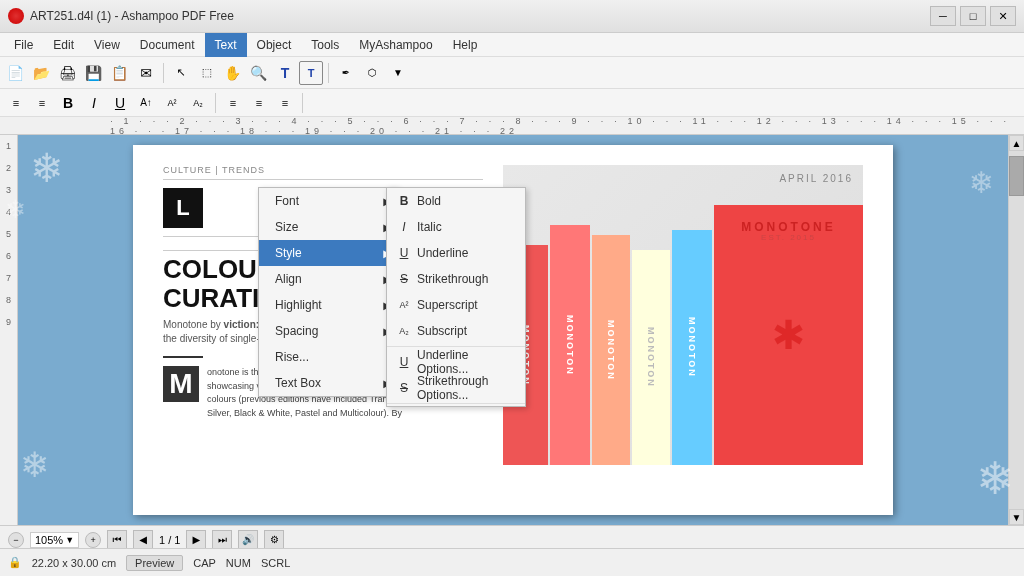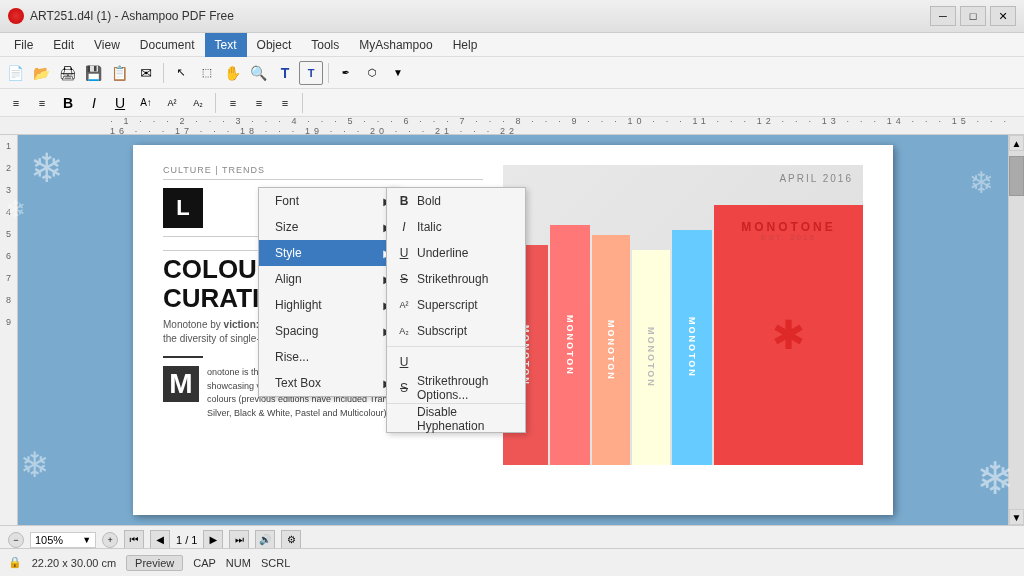--- a/index.html
+++ b/index.html
@@ -166,21 +166,21 @@
       height: 28px;
       background: #f0f0f0;
       border-top: 1px solid #ccc;
       display: flex;
       align-items: center;
       padding: 0 8px;
       gap: 6px;
       font-size: 11px;
     }
     .zoom-box {
-      display: flex; align-items: center; gap: 19px;
+      display: flex; align-items: center; gap: 2px;
       border: 1px solid #ccc; padding: 1px 4px;
       background: white;
     }
     .nav-btn { width: 20px; height: 20px; background: #e0e0e0; border: 1px solid #bbb; display: flex; align-items: center; justify-content: center; cursor: pointer; font-size: 10px; }
 
     
     .dropdown-container {
       position: absolute;
       top: 52px;
       left: 0;
@@ -422,30 +422,27 @@
           <span class="icon-area" style="font-size:9px;">A²</span>
           <span>Superscript</span>
         </div>
         <div class="dd-item">
           <span class="icon-area" style="font-size:9px;">A₂</span>
           <span>Subscript</span>
         </div>
         <div class="dd-sep"></div>
         <div class="dd-item">
           <span class="icon-area" style="text-decoration:underline;">U</span>
+          <span>Underline Options...</span>
         </div>
         <div class="dd-item">
           <span class="icon-area" style="text-decoration:line-through;">S</span>
           <span>Strikethrough Options...</span>
         </div>
         <div class="dd-sep"></div>
-        <div class="dd-item">
-          <span class="icon-area"></span>
-          <span>Disable Hyphenation</span>
-        </div>
       </div>
     </div>
   </div>
 </div>
 
 <div class="nav-bar">
   <div style="width:16px;height:16px;border-radius:50%;background:#e0e0e0;border:1px solid #bbb;display:flex;align-items:center;justify-content:center;font-size:9px;cursor:pointer;">−</div>
   <div class="zoom-box">
     <span>105%</span>
     <span style="font-size:9px;cursor:pointer;">▼</span>

